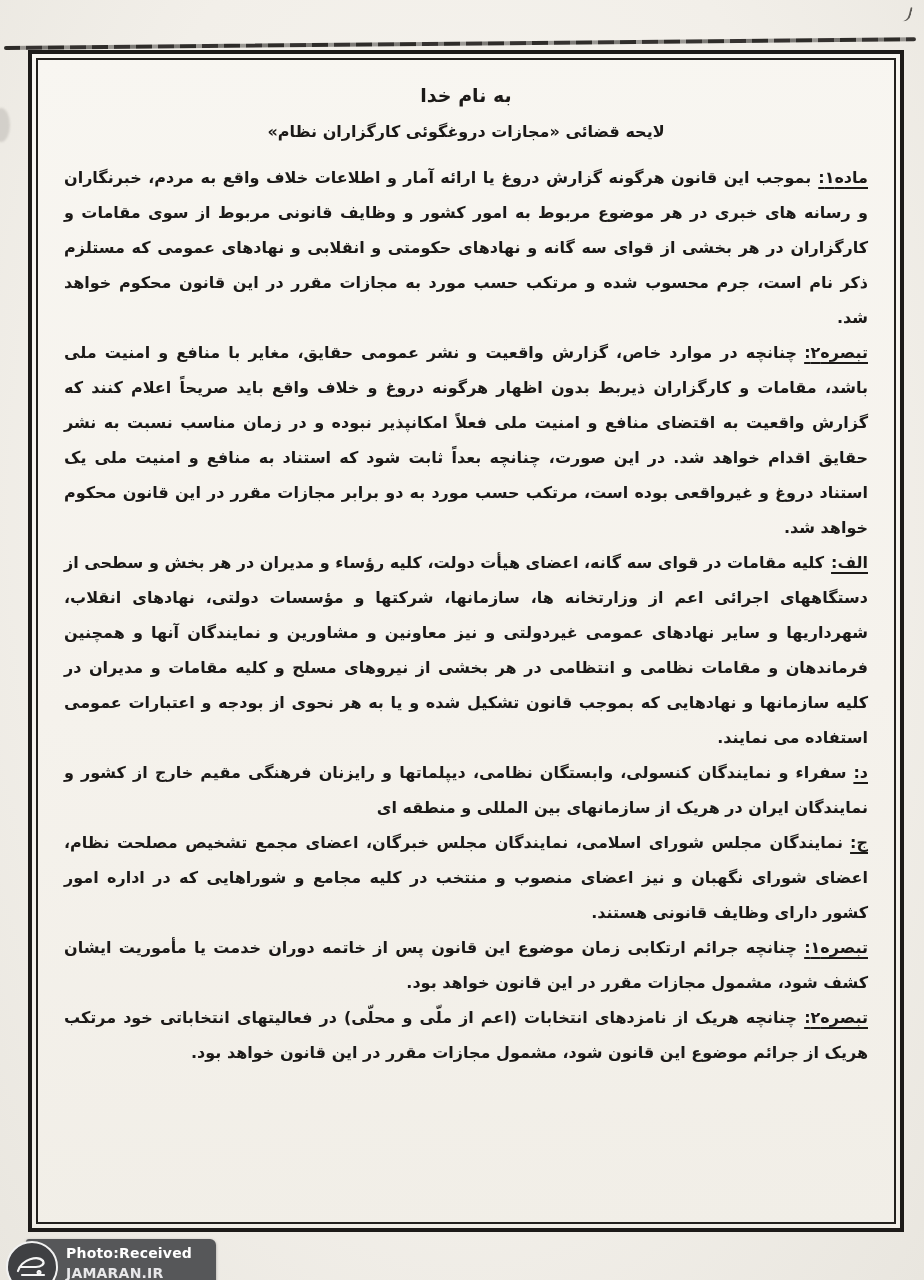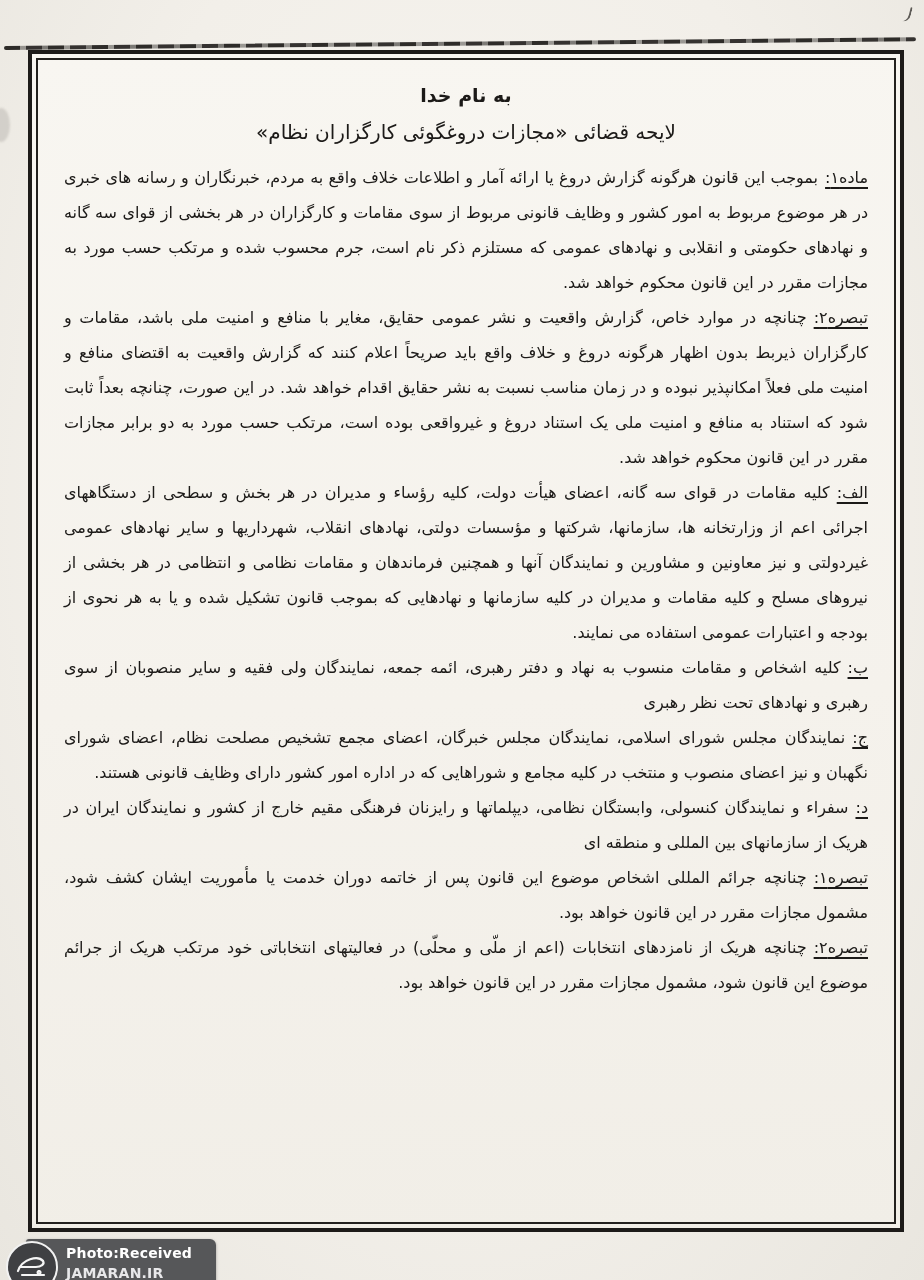--- a/index.html
+++ b/index.html
@@ -75,29 +75,29 @@
   }
   .bismillah {
     text-align: center;
     font-size: 19px;
     font-weight: bold;
     line-height: 34px;
     margin: 4px 0 2px 0;
   }
   .doc-title {
     text-align: center;
-    font-size: 20px;
-    font-weight: normal;
+    font-size: 16px;
+    font-weight: bold;
     line-height: 36px;
     margin: 0 0 10px 0;
   }
   .para {
     margin: 0;
     font-size: 16px;
-    font-weight: normal;
+    font-weight: bold;
     line-height: 35px;
     text-align: justify;
     text-justify: inter-word;
     letter-spacing: 0;
   }
   .para .lbl {
     text-decoration: underline;
     text-decoration-thickness: 1.5px;
     text-underline-offset: 4px;
     margin-inline-end: 7px;
@@ -170,34 +170,31 @@
 
       <p class="para">
         <span class="lbl">تبصره۲:</span><span>چنانچه در موارد خاص، گزارش واقعیت و نشر عمومی حقایق، مغایر با منافع و امنیت ملی باشد، مقامات و کارگزاران ذیربط بدون اظهار هرگونه دروغ و خلاف واقع باید صریحاً اعلام کنند که گزارش واقعیت به اقتضای منافع و امنیت ملی فعلاً امکانپذیر نبوده و در زمان مناسب نسبت به نشر حقایق اقدام خواهد شد. در این صورت، چنانچه بعداً ثابت شود که استناد به منافع و امنیت ملی یک استناد دروغ و غیرواقعی بوده است، مرتکب حسب مورد به دو برابر مجازات مقرر در این قانون محکوم خواهد شد.</span>
       </p>
 
 
       <p class="para">
         <span class="lbl">الف:</span><span>کلیه مقامات در قوای سه گانه، اعضای هیأت دولت، کلیه رؤساء و مدیران در هر بخش و سطحی از دستگاههای اجرائی اعم از وزارتخانه ها، سازمانها، شرکتها و مؤسسات دولتی، نهادهای انقلاب، شهرداریها و سایر نهادهای عمومی غیردولتی و نیز معاونین و مشاورین و نمایندگان آنها و همچنین فرماندهان و مقامات نظامی و انتظامی در هر بخشی از نیروهای مسلح و کلیه مقامات و مدیران در کلیه سازمانها و نهادهایی که بموجب قانون تشکیل شده و یا به هر نحوی از بودجه و اعتبارات عمومی استفاده می نمایند.</span>
       </p>
 
-      <p class="para">
-        <span class="lbl">ب:</span><span>کلیه اشخاص و مقامات منسوب به نهاد و دفتر رهبری، ائمه جمعه، نمایندگان ولی فقیه و سایر منصوبان از سوی رهبری و نهادهای تحت نظر رهبری</span>
+
+      <p class="para">
+        <span class="lbl">د:</span><span>سفراء و نمایندگان کنسولی، وابستگان نظامی، دیپلماتها و رایزنان فرهنگی مقیم خارج از کشور و نمایندگان ایران در هریک از سازمانهای بین المللی و منطقه ای</span>
       </p>
 
       <p class="para">
         <span class="lbl">ج:</span><span>نمایندگان مجلس شورای اسلامی، نمایندگان مجلس خبرگان، اعضای مجمع تشخیص مصلحت نظام، اعضای شورای نگهبان و نیز اعضای منصوب و منتخب در کلیه مجامع و شوراهایی که در اداره امور کشور دارای وظایف قانونی هستند.</span>
       </p>
 
       <p class="para">
-        <span class="lbl">د:</span><span>سفراء و نمایندگان کنسولی، وابستگان نظامی، دیپلماتها و رایزنان فرهنگی مقیم خارج از کشور و نمایندگان ایران در هریک از سازمانهای بین المللی و منطقه ای</span>
-      </p>
-
-      <p class="para">
-        <span class="lbl">تبصره۱:</span><span>چنانچه جرائم المللی اشخاص موضوع این قانون پس از خاتمه دوران خدمت یا مأموریت ایشان کشف شود، مشمول مجازات مقرر در این قانون خواهد بود.</span>
+        <span class="lbl">تبصره۱:</span><span>چنانچه جرائم ارتکابی زمان موضوع این قانون پس از خاتمه دوران خدمت یا مأموریت ایشان کشف شود، مشمول مجازات مقرر در این قانون خواهد بود.</span>
       </p>
 
       <p class="para">
         <span class="lbl">تبصره۲:</span><span>چنانچه هریک از نامزدهای انتخابات (اعم از ملّی و محلّی) در فعالیتهای انتخاباتی خود مرتکب هریک از جرائم موضوع این قانون شود، مشمول مجازات مقرر در این قانون خواهد بود.</span>
       </p>
 
     </div>
   </div>
 </div>
 

